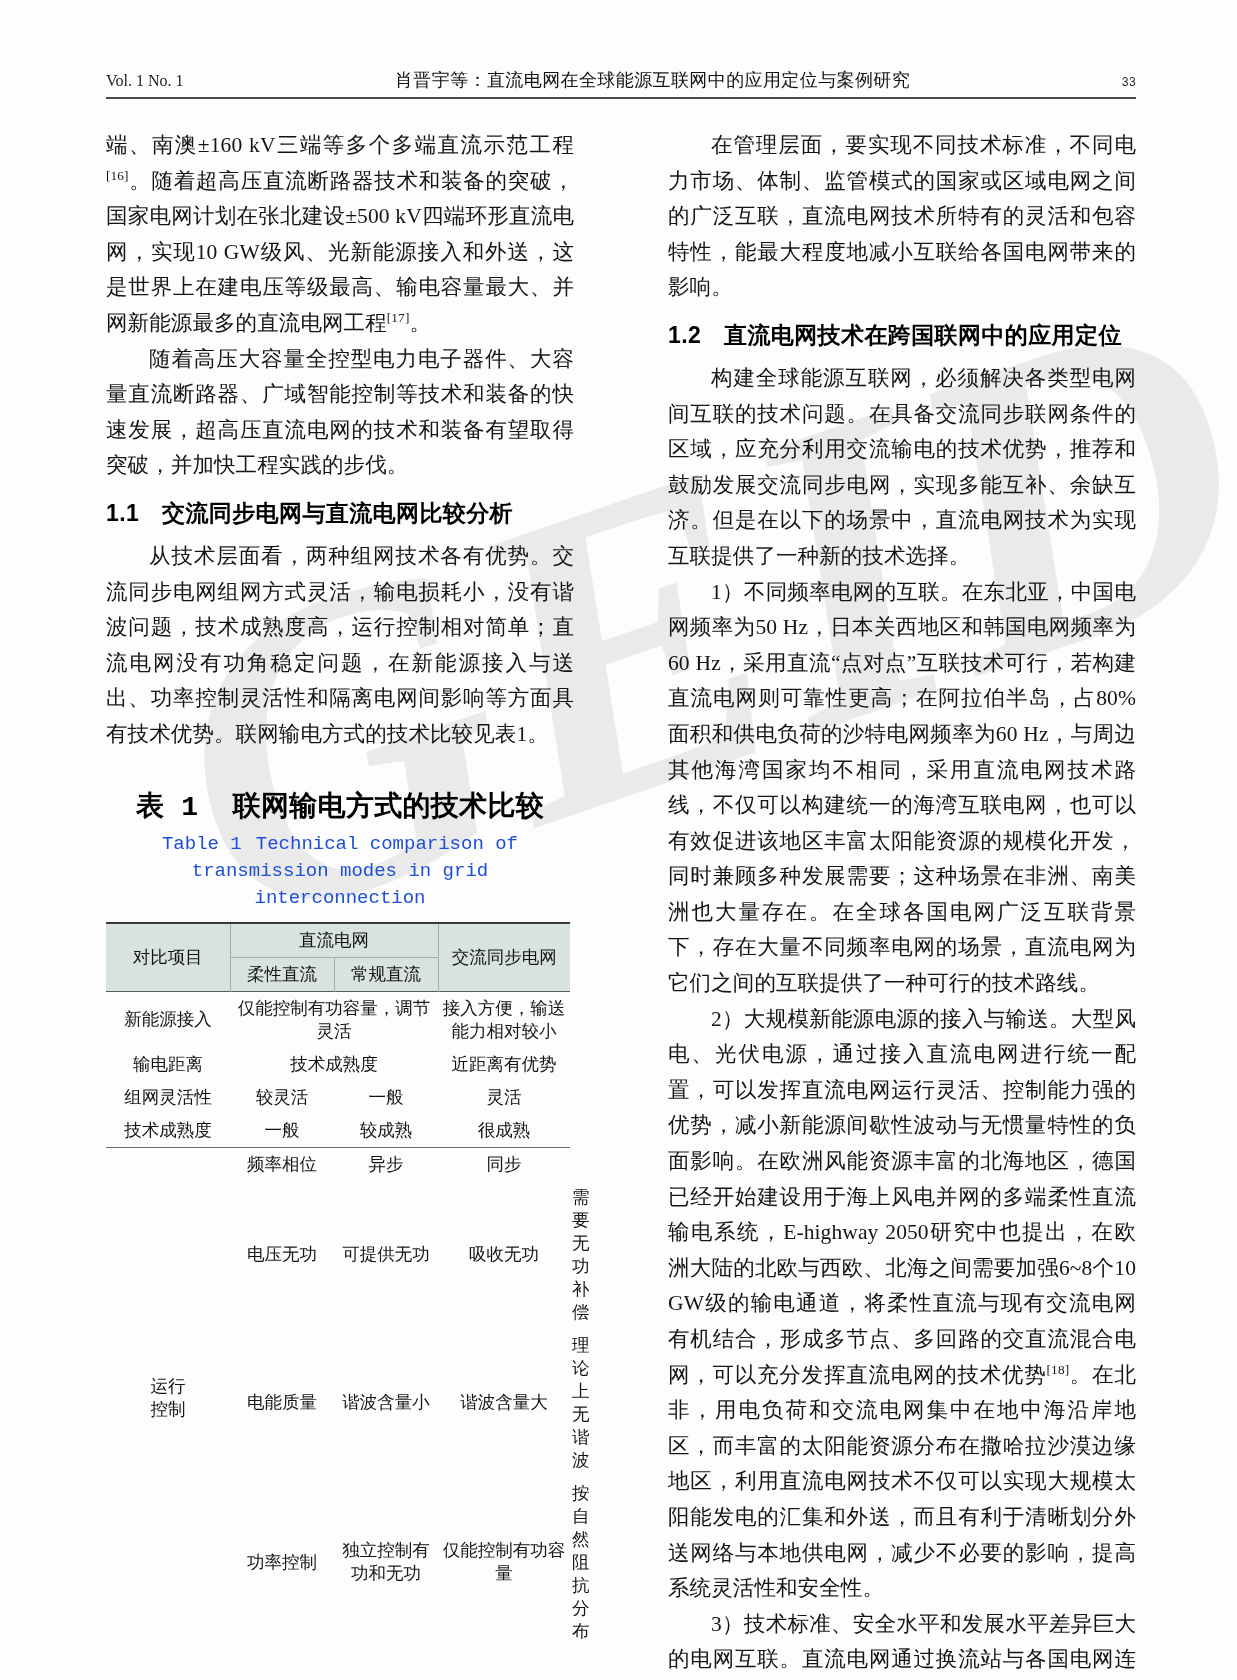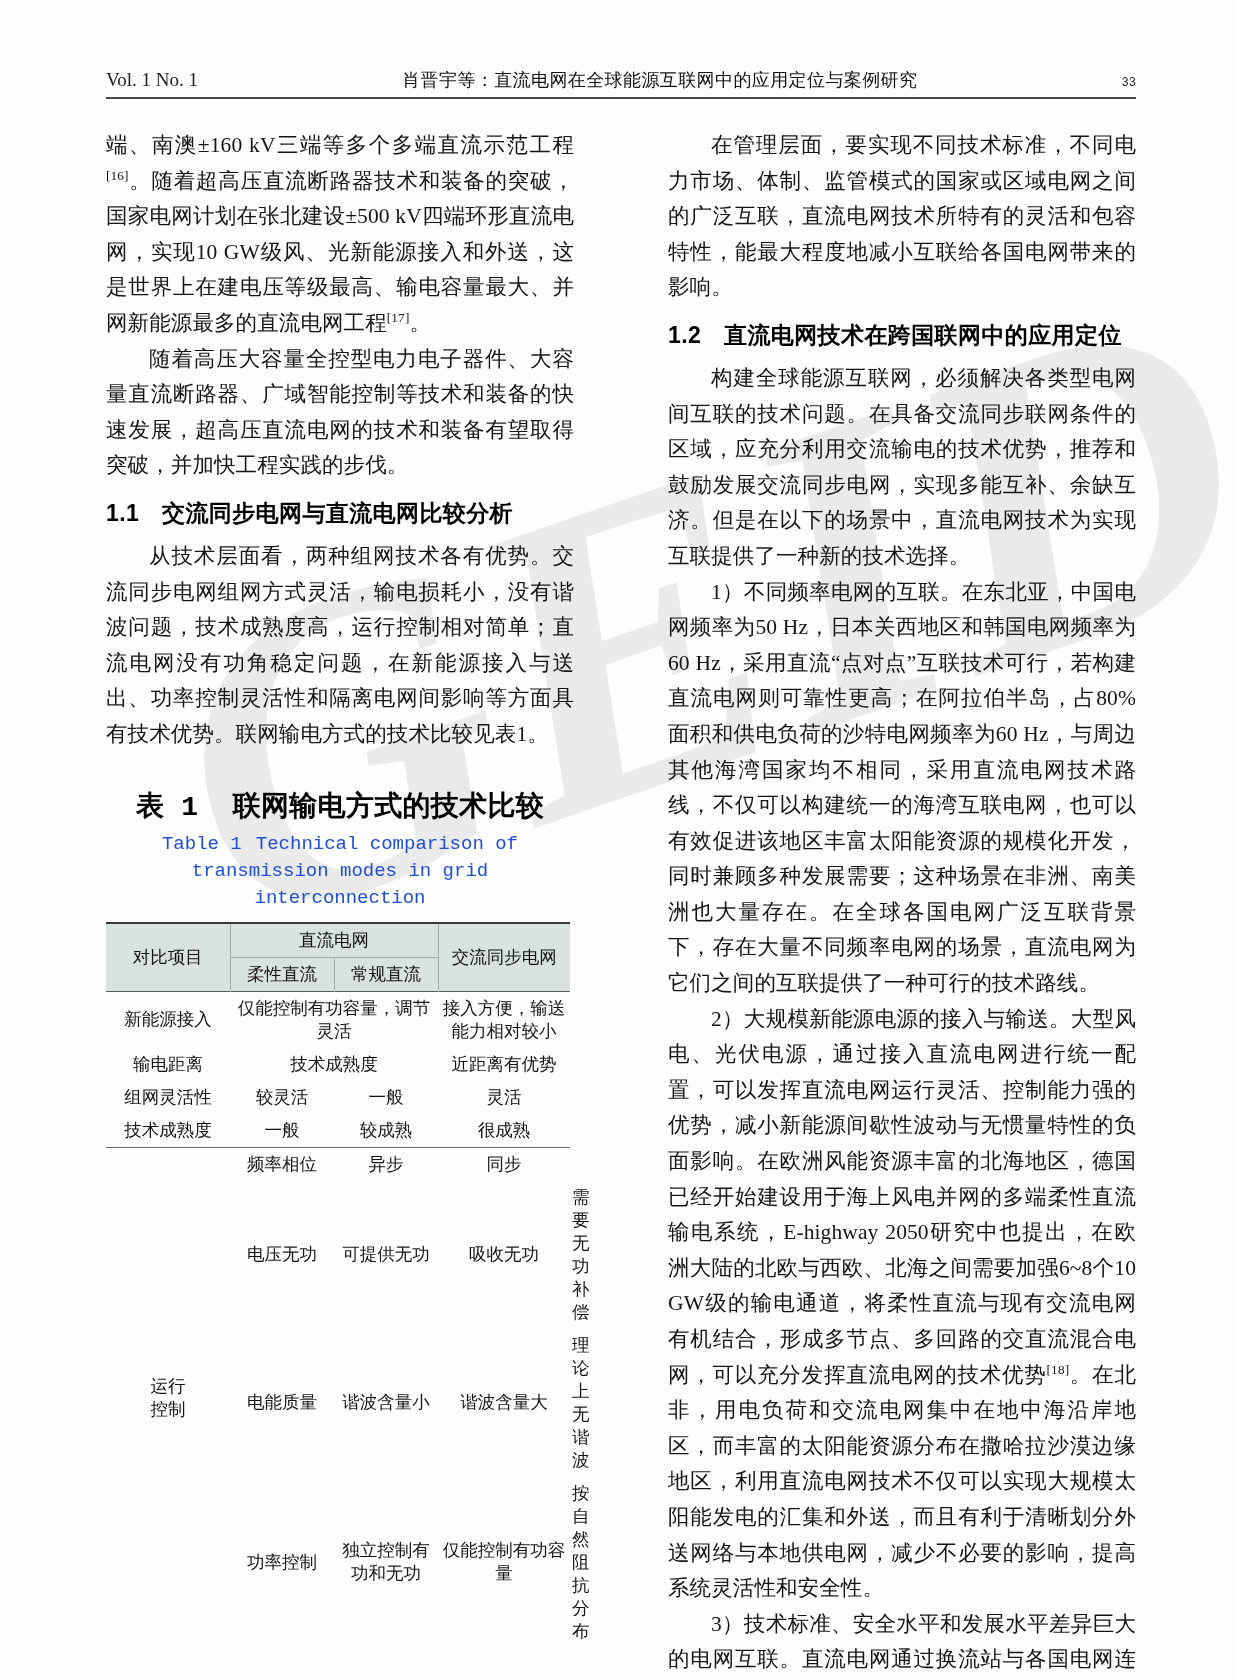--- a/index.html
+++ b/index.html
@@ -50,21 +50,21 @@
     position: absolute;
     left: 106px;
     top: 68px;
     width: 1030px;
     display: flex;
     align-items: baseline;
     z-index: 3;
   }
   .rh-left {
     font-family: "Liberation Serif", serif;
-    font-size: 19px;
+    font-size: 16px;
     color: #222;
     white-space: nowrap;
   }
   .rh-center {
     flex: 1;
     text-align: center;
     font-family: "Liberation Sans", sans-serif;
     font-size: 18px;
     color: #111;
     letter-spacing: .4px;

